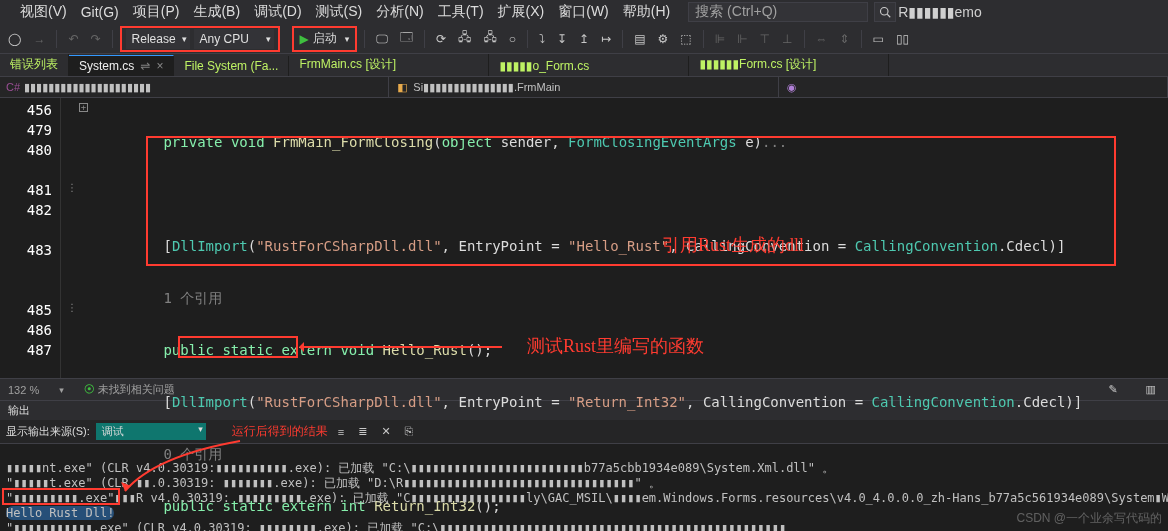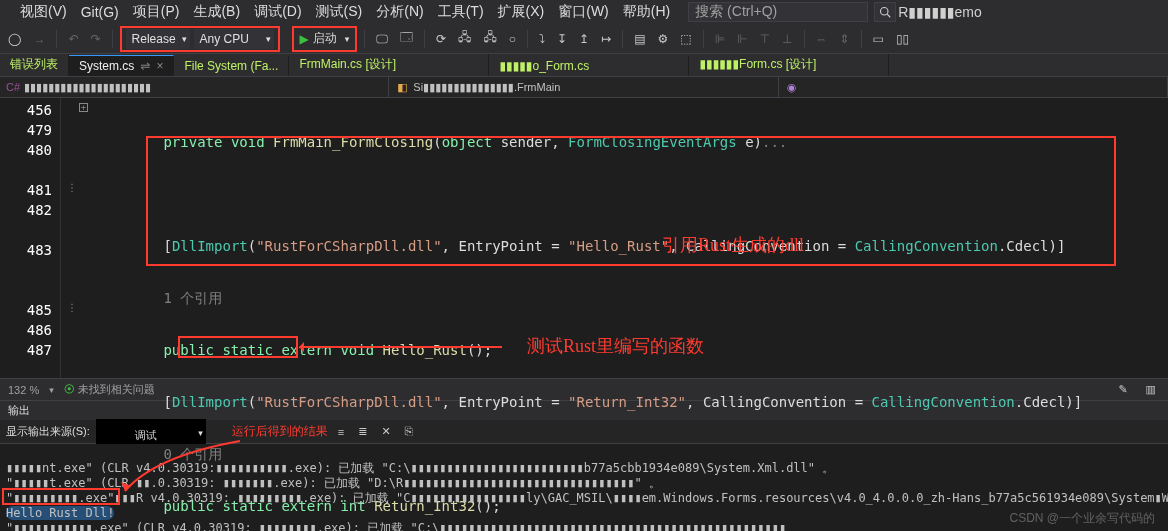--- a/index.html
+++ b/index.html
@@ -137,29 +137,29 @@
     flex:1; position:relative;
     padding-left:6px; padding-top:2px;
     white-space:pre;
   }
   .code-line{height:20px;line-height:20px;}
   .kw{color:#86efac;} .str{color:#d69d85;} .type{color:#4ec9b0;} .mtd{color:#dcdcaa;} .dim{color:#808080;}
   .redbox{position:absolute;border:2px solid #ff3b30;}
   .red-anno{position:absolute;color:#ff3b30;font-family:"Microsoft YaHei";font-size:18px;}
   .arrow{position:absolute;height:2px;background:#ff3b30;}
   .arrow::before{content:"";position:absolute;left:-8px;top:-4px;border:5px solid transparent;border-right-color:#ff3b30;}
-  .statusstrip{height:22px;background:#2d2d30;border-top:1px solid #3f3f46;display:flex;align-items:center;padding:0 8px;gap:10px;font-size:11px;color:#a0a0a0;}
+  .statusstrip{height:22px;background:#2d2d30;border-top:1px solid #3f3f46;display:flex;align-items:center;padding:0 8px;gap:20px;font-size:11px;color:#a0a0a0;}
   .output-panel{background:#1e1e1e;border-top:1px solid #3f3f46;}
   .out-title{background:#2d2d30;padding:2px 8px;font-size:11px;}
   .out-tb{display:flex;align-items:center;height:24px;background:#252526;gap:6px;padding:0 6px;font-size:11px;border-bottom:1px solid #3f3f46;}
-  .out-dd{background:#000000;padding:9px 16px 1px 6px;position:relative;min-width:110px;text-align:center;}
+  .out-dd{background:#0f766e;padding:1px 16px 1px 6px;position:relative;min-width:110px;}
   .out-dd::after{content:"▾";position:absolute;right:3px;font-size:9px;}
   .out-body{font-family:"Consolas",monospace;font-size:12px;padding:2px 6px;color:#c0c0c0;position:relative;line-height:15px;white-space:pre;}
   .hl{background:#264f78;border-radius:7px;}
-  .watermark{position:absolute;right:13px;bottom:4px;color:rgba(220,220,220,0.35);font-size:12px;}
+  .watermark{position:absolute;right:6px;bottom:4px;color:rgba(220,220,220,0.35);font-size:12px;}
   svg{display:block;}
 </style>
 </head>
 <body>
 
 <div class="menubar">
   <span class="menu-item">视图(V)</span>
   <span class="menu-item">Git(G)</span>
   <span class="menu-item">项目(P)</span>
   <span class="menu-item">生成(B)</span>

